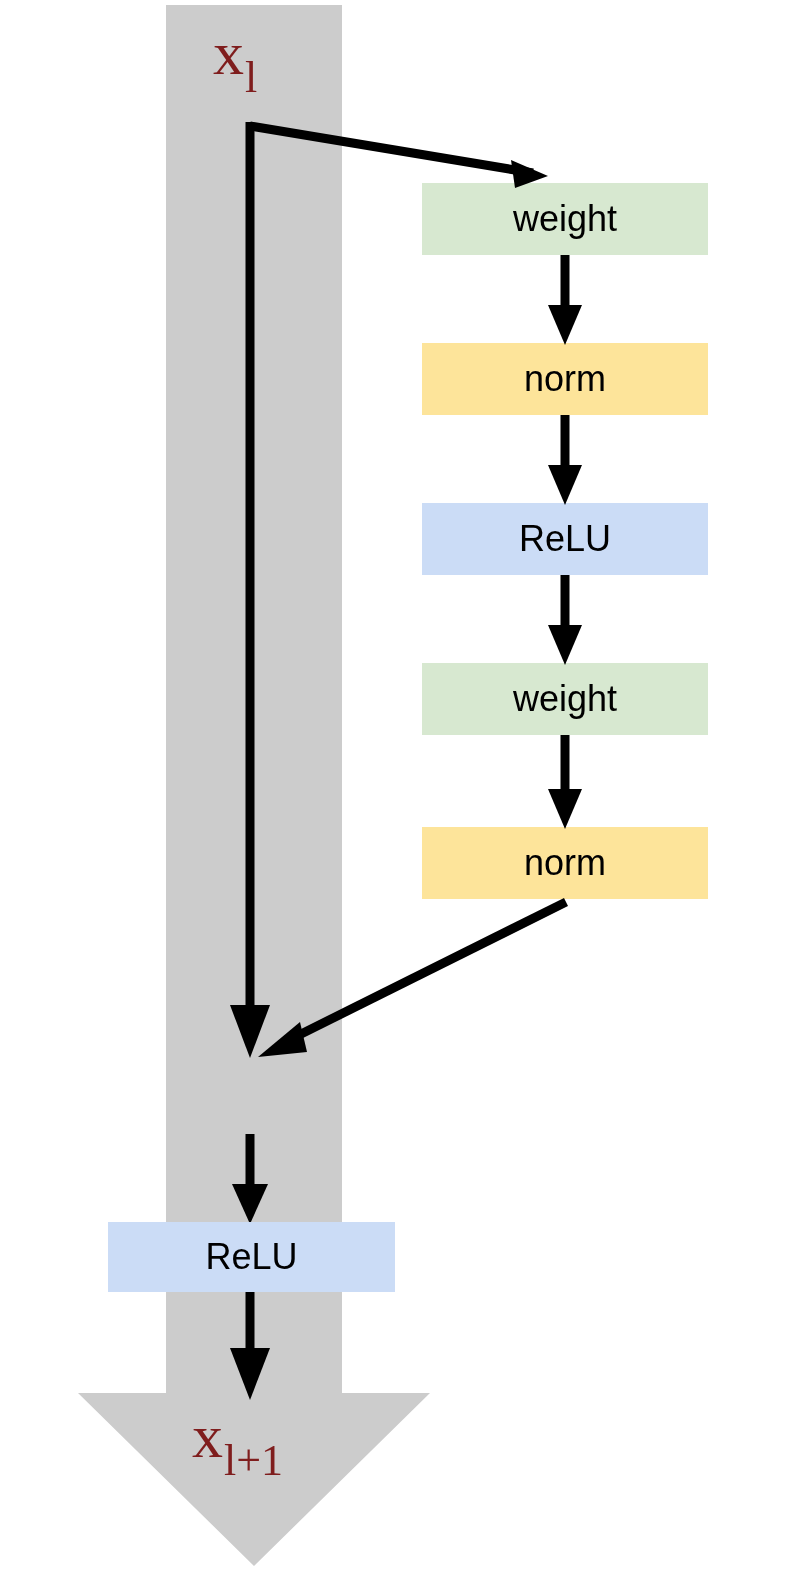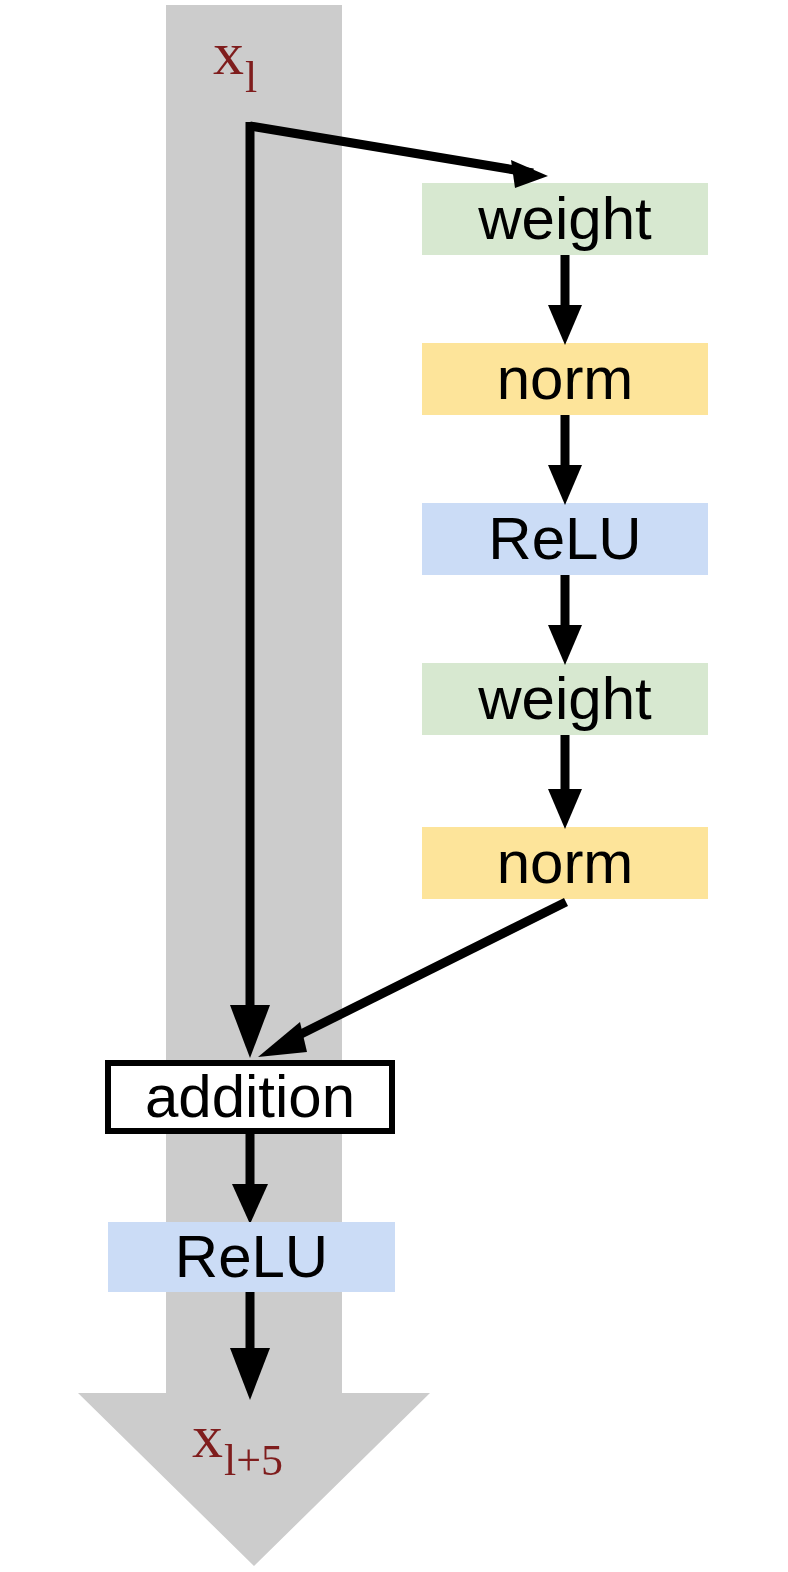--- a/index.html
+++ b/index.html
@@ -28,21 +28,21 @@
     position: absolute;
     display: flex;
     align-items: center;
     justify-content: center;
     font-family: "Liberation Sans", sans-serif;
     color: #000000;
     white-space: nowrap;
     line-height: 1;
   }
   .block-label {
-    font-size: 60px;
+    font-size: 36px;
     letter-spacing: 0px;
   }
   .addition-box {
     background: #ffffff;
     border: 6px solid #000000;
     box-sizing: border-box;
   }
   .var-label {
     position: absolute;
     font-family: "Liberation Serif", serif;
@@ -131,29 +131,26 @@
       <line x1="250" y1="1134" x2="250" y2="1200" stroke="#000000" stroke-width="9"></line>
       <polygon points="250,1224 232,1184 268,1184" fill="#000000"></polygon>
     </g>
 
     <g>
       <line x1="250" y1="1292" x2="250" y2="1360" stroke="#000000" stroke-width="9"></line>
       <polygon points="250,1400 230,1348 270,1348" fill="#000000"></polygon>
     </g>
   </svg>
 
-  <div class="block addition-box" style="left:105px; top:1060px; width:290px; height:74px;">
-    <span class="block-label">addition</span>
-  </div>
 
   <div class="block" style="left:108px; top:1222px; width:287px; height:70px; background:#cbdcf6;">
     <span class="block-label">ReLU</span>
   </div>
 
   <div class="var-label" style="left:213px; top:22px;">
     <span class="var-base">x</span><span class="var-sub">l</span>
   </div>
 
   <div class="var-label" style="left:192px; top:1405px;">
-    <span class="var-base">x</span><span class="var-sub">l+5</span>
+    <span class="var-base">x</span><span class="var-sub">l+1</span>
   </div>
 
 </div>
 
 </body></html>

